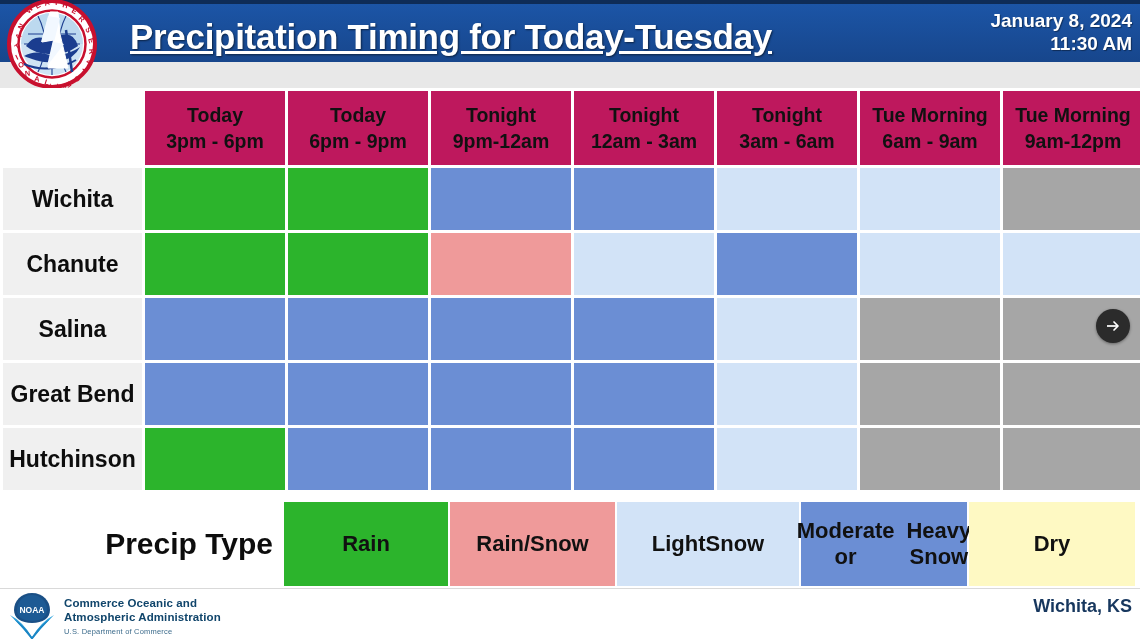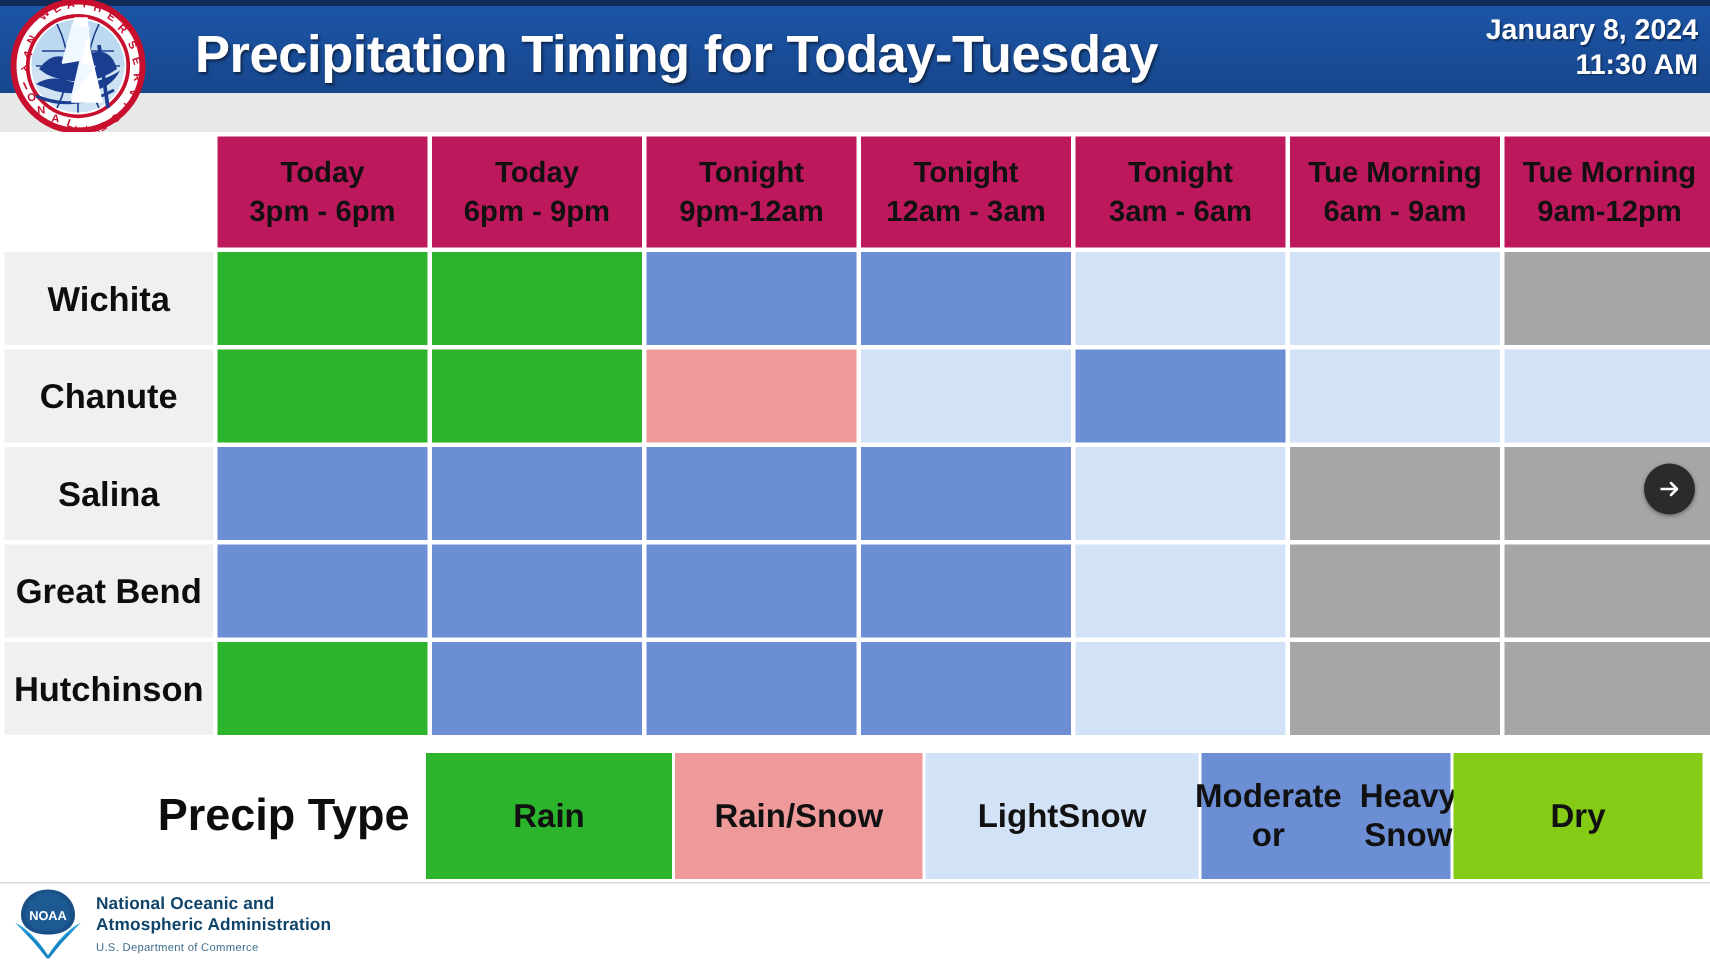--- a/index.html
+++ b/index.html
@@ -18,20 +18,21 @@
     background:linear-gradient(180deg,#1c56a8 0%,#17468c 100%);
   }
   .topstrip{position:absolute;left:0;top:0;width:1140px;height:4px;background:#0e2c57;}
   .title{
     position:absolute;left:130px;top:4px;width:730px;height:66px;
     display:flex;align-items:center;
     color:#ffffff;font-size:35px;font-weight:bold;
     letter-spacing:-0.3px;
     text-shadow:1px 1px 2px rgba(0,0,0,.55);
     white-space:nowrap;
+    text-decoration:underline;
   }
   .datestamp{
     position:absolute;right:8px;top:4px;width:250px;height:56px;
     display:flex;flex-direction:column;align-items:flex-end;justify-content:center;
     color:#ffffff;font-size:19px;font-weight:bold;line-height:23px;
     text-shadow:1px 1px 1px rgba(0,0,0,.4);
   }
   .graybar{
     position:absolute;left:0;top:62px;width:1140px;height:26px;background:#e8e8e8;
   }
@@ -284,43 +285,44 @@
         <div>Snow</div>
       </div>
     <div class="legend-box lb-light" style="background: rgb(210, 227, 247);">
         <div>Light</div>
         <div>Snow</div>
       </div>
     <div class="legend-box lb-heavy" style="background: rgb(107, 142, 212); gap: 12px;">
         <div>Moderate or</div>
         <div>Heavy Snow</div>
       </div>
-    <div class="legend-box lb-dry" style="background: #84cc16;">
+    <div class="legend-box lb-dry" style="background: #fef9c3;">
         <div>Dry</div>
       </div>
   </div>
 
   <div class="footer">
     <div class="noaa">
       <div class="noaa-seal">
         <svg viewBox="0 0 48 48" width="48" height="48">
           <path d="M24 2 C13 2 6 10 6 19 c0 8 7 13 18 13 c11 0 18 -5 18 -13 C42 10 35 2 24 2 z" fill="#1a4f85"></path>
           <path d="M24 4 C15 4 9 11 9 19 c0 7 6 11 15 11 c9 0 15 -4 15 -11 C39 11 33 4 24 4 z" fill="#1d5a94"></path>
           <text x="24" y="22" fill="#ffffff" font-size="8.5" font-weight="bold" text-anchor="middle" font-family="&quot;Liberation Sans&quot;, sans-serif">NOAA</text>
           <path d="M2 24 q12 6 22 22 q10 -16 22 -22 q-12 12 -22 24 Q14 36 2 24 z" fill="#31a3dd"></path>
           <path d="M6 28 q10 6 18 18 q8 -12 18 -18 q-10 10 -18 21 Q16 38 6 28 z" fill="#1b86c4"></path>
         </svg>
       </div>
       <div class="noaa-text">
-        <div class="noaa-l1">National Oceanic and</div>
+        <div class="noaa-l1">Commerce Oceanic and</div>
         <div class="noaa-l2">Atmospheric Administration</div>
         <div class="noaa-l3">U.S. Department of Commerce</div>
       </div>
     </div>
     <div class="nws-footer">
+      <div>Wichita, KS</div>
     </div>
   </div>
 
   <div class="next-arrow">
     <svg width="18" height="18" viewBox="0 0 18 18">
       <path d="M3 9 H14" stroke="#ffffff" stroke-width="1.7" fill="none"></path>
       <path d="M10 5 L14 9 L10 13" stroke="#ffffff" stroke-width="1.7" fill="none" stroke-linecap="round" stroke-linejoin="round"></path>
     </svg>
   </div>
 

